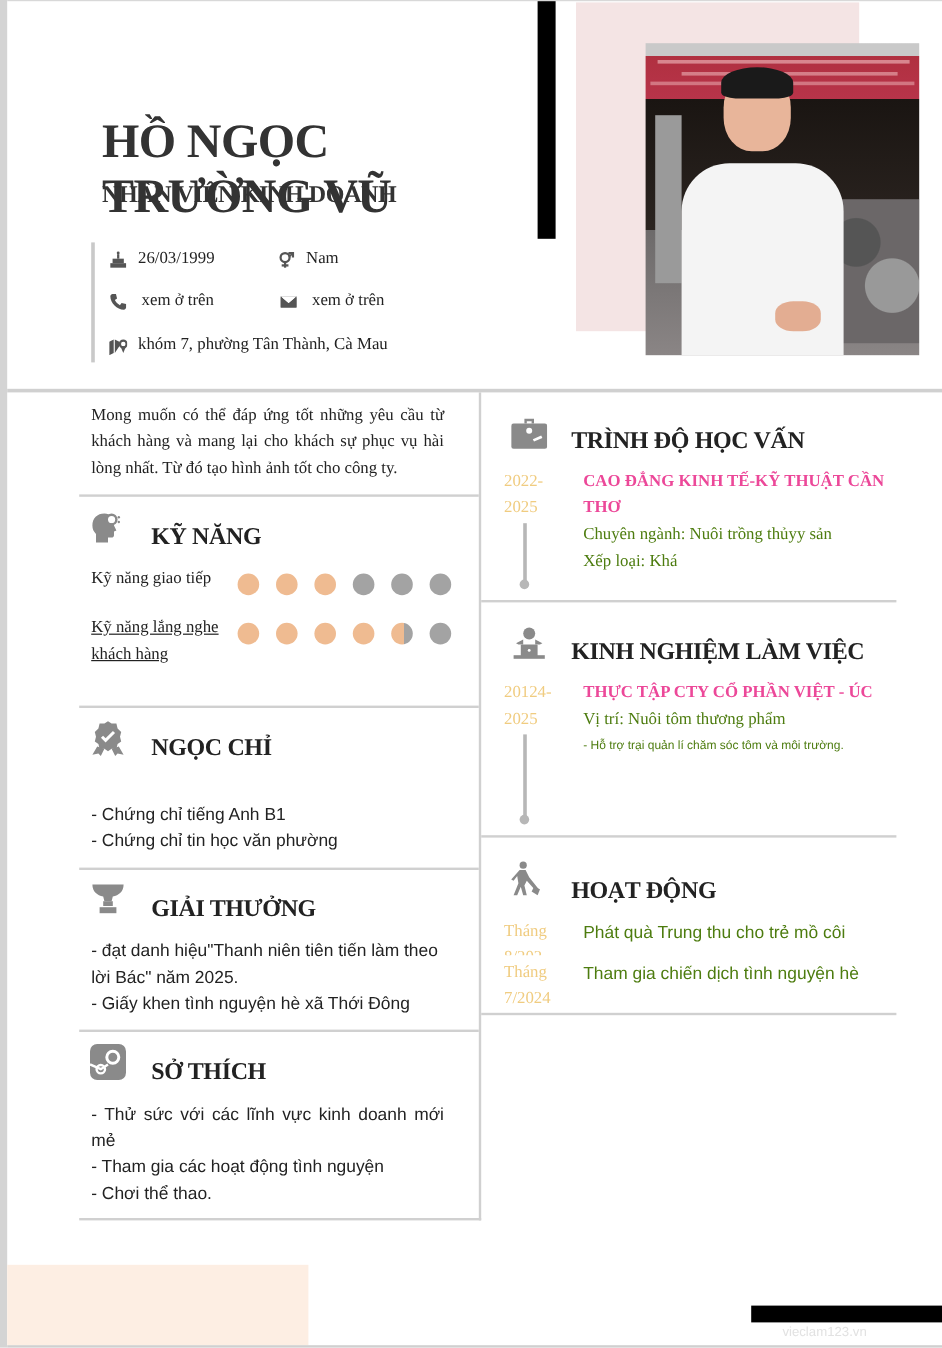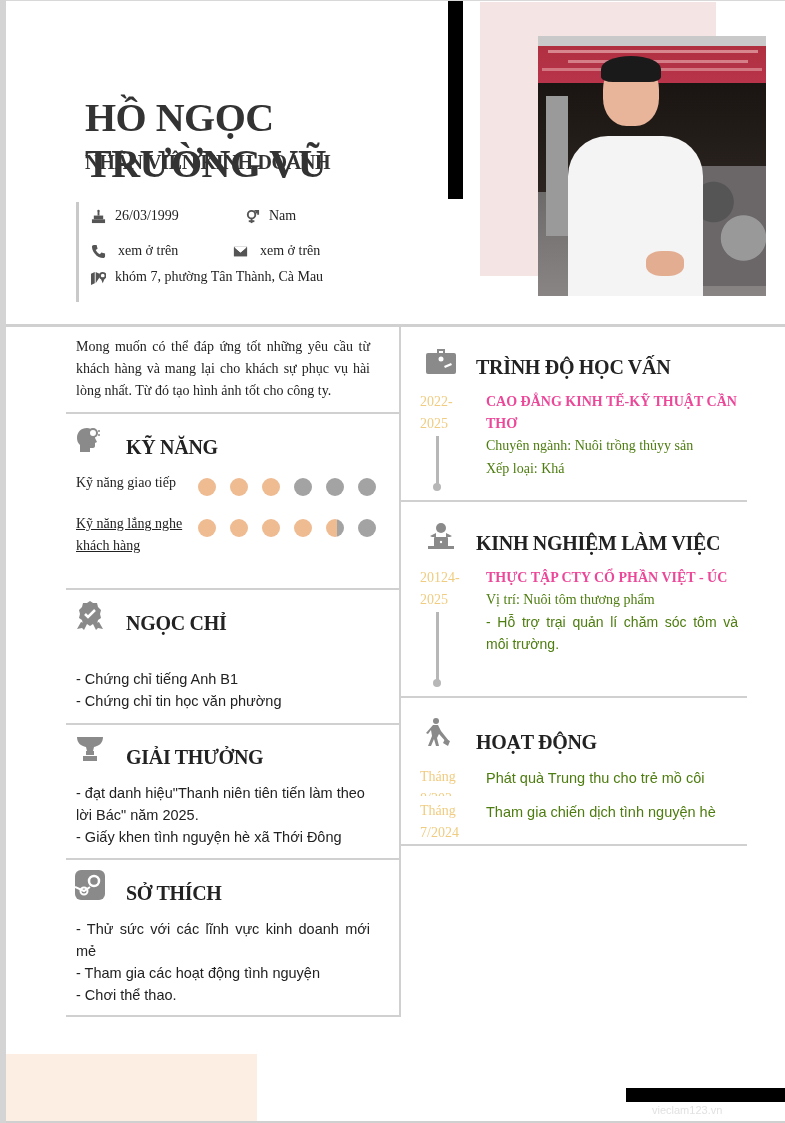--- a/index.html
+++ b/index.html
@@ -95,21 +95,21 @@
   <div class="info">
     <div class="info-item" style="left:12px;top:6px;">
       <svg viewBox="0 0 16 16">
           <rect x="1" y="11" width="14" height="4"></rect>
           <rect x="3" y="7" width="10" height="4"></rect>
           <rect x="7" y="3" width="2" height="4"></rect>
           <circle cx="8" cy="2" r="1.3"></circle>
         </svg>
       <span>26/03/1999</span>
     </div>
-    <div class="info-item" style="left:166px;top:6px;align-items:flex-end;">
+    <div class="info-item" style="left:152px;top:6px;align-items:flex-end;">
       <svg viewBox="0 0 16 16">
           <circle cx="7" cy="6" r="4" fill="none" stroke="#555" stroke-width="2"></circle>
           <rect x="6" y="10" width="2" height="5"></rect>
           <rect x="4" y="12" width="6" height="2"></rect>
           <path d="M10 1h5v5h-2V4l-2 2-1-1 2-2h-2z"></path>
         </svg>
       <span>Nam</span>
     </div>
     <div class="info-item" style="left:12px;top:41px;">
       <svg viewBox="0 0 16 16">
@@ -118,21 +118,21 @@
       <span style="margin-left:3px">xem ở trên</span>
     </div>
     <div class="info-item" style="left:154px;top:41px;">
       <svg viewBox="0 0 16 16">
           <path d="M1 3h14v10H1z M2 4l6 5 6-5"></path>
           <path d="M1 3l7 6 7-6z" fill="#fff"></path>
           <path d="M1 4v9h14V4l-7 6z"></path>
         </svg>
       <span style="margin-left:3px">xem ở trên</span>
     </div>
-    <div class="info-item" style="left:12px;top:67px;align-items:center;">
+    <div class="info-item" style="left:12px;top:78px;align-items:center;">
       <svg viewBox="0 0 16 16">
           <path d="M0 4l4-2v12l-4 2z M5 2l4 2v4l-4 6z"></path>
           <circle cx="12.5" cy="6" r="3" fill="none" stroke="#555" stroke-width="2"></circle>
           <path d="M10 8l2.5 6 2.5-6z"></path>
         </svg>
       <span>khóm 7, phường Tân Thành, Cà Mau</span>
     </div>
   </div>
 
   <div class="hr-main"></div>
@@ -255,21 +255,21 @@
   </div>
   <div class="sec-title" style="left:476px;top:532px;">KINH NGHIỆM LÀM VIỆC</div>
   <div class="year" style="top:567px;">
     <div>20124-</div>
     <div>2025</div>
   </div>
   <div class="timeline" style="top:612px;height:70px;"></div>
   <div class="tl-dot" style="top:679px;"></div>
   <div class="entry-title" style="top:567px;">THỰC TẬP CTY CỔ PHẦN VIỆT - ÚC</div>
   <div class="entry-text" style="top:589px;">Vị trí: Nuôi tôm thương phẩm</div>
-  <div class="entry-text sans" style="top:611px;text-align:justify;font-size:14px;">- Hỗ trợ trại quản lí chăm sóc tôm và môi trường.</div>
+  <div class="entry-text sans" style="top:611px;text-align:justify;font-size:10px;">- Hỗ trợ trại quản lí chăm sóc tôm và môi trường.</div>
 
   <div class="section-line" style="left:401px;top:696px;width:346px;"></div>
 
   <div class="sec-icon" style="left:424px;top:717px;">
     <svg viewBox="0 0 30 30">
         <circle cx="12" cy="4" r="3"></circle>
         <path d="M9 8h5l3 6 8 10-2 2-8-9-2 4 2 8h-3l-2-7-3 7H4l4-10-1-6-3 4-2-1z"></path>
         <path d="M21 22l5 2-2 5-5-3z"></path>
       </svg>
   </div>

